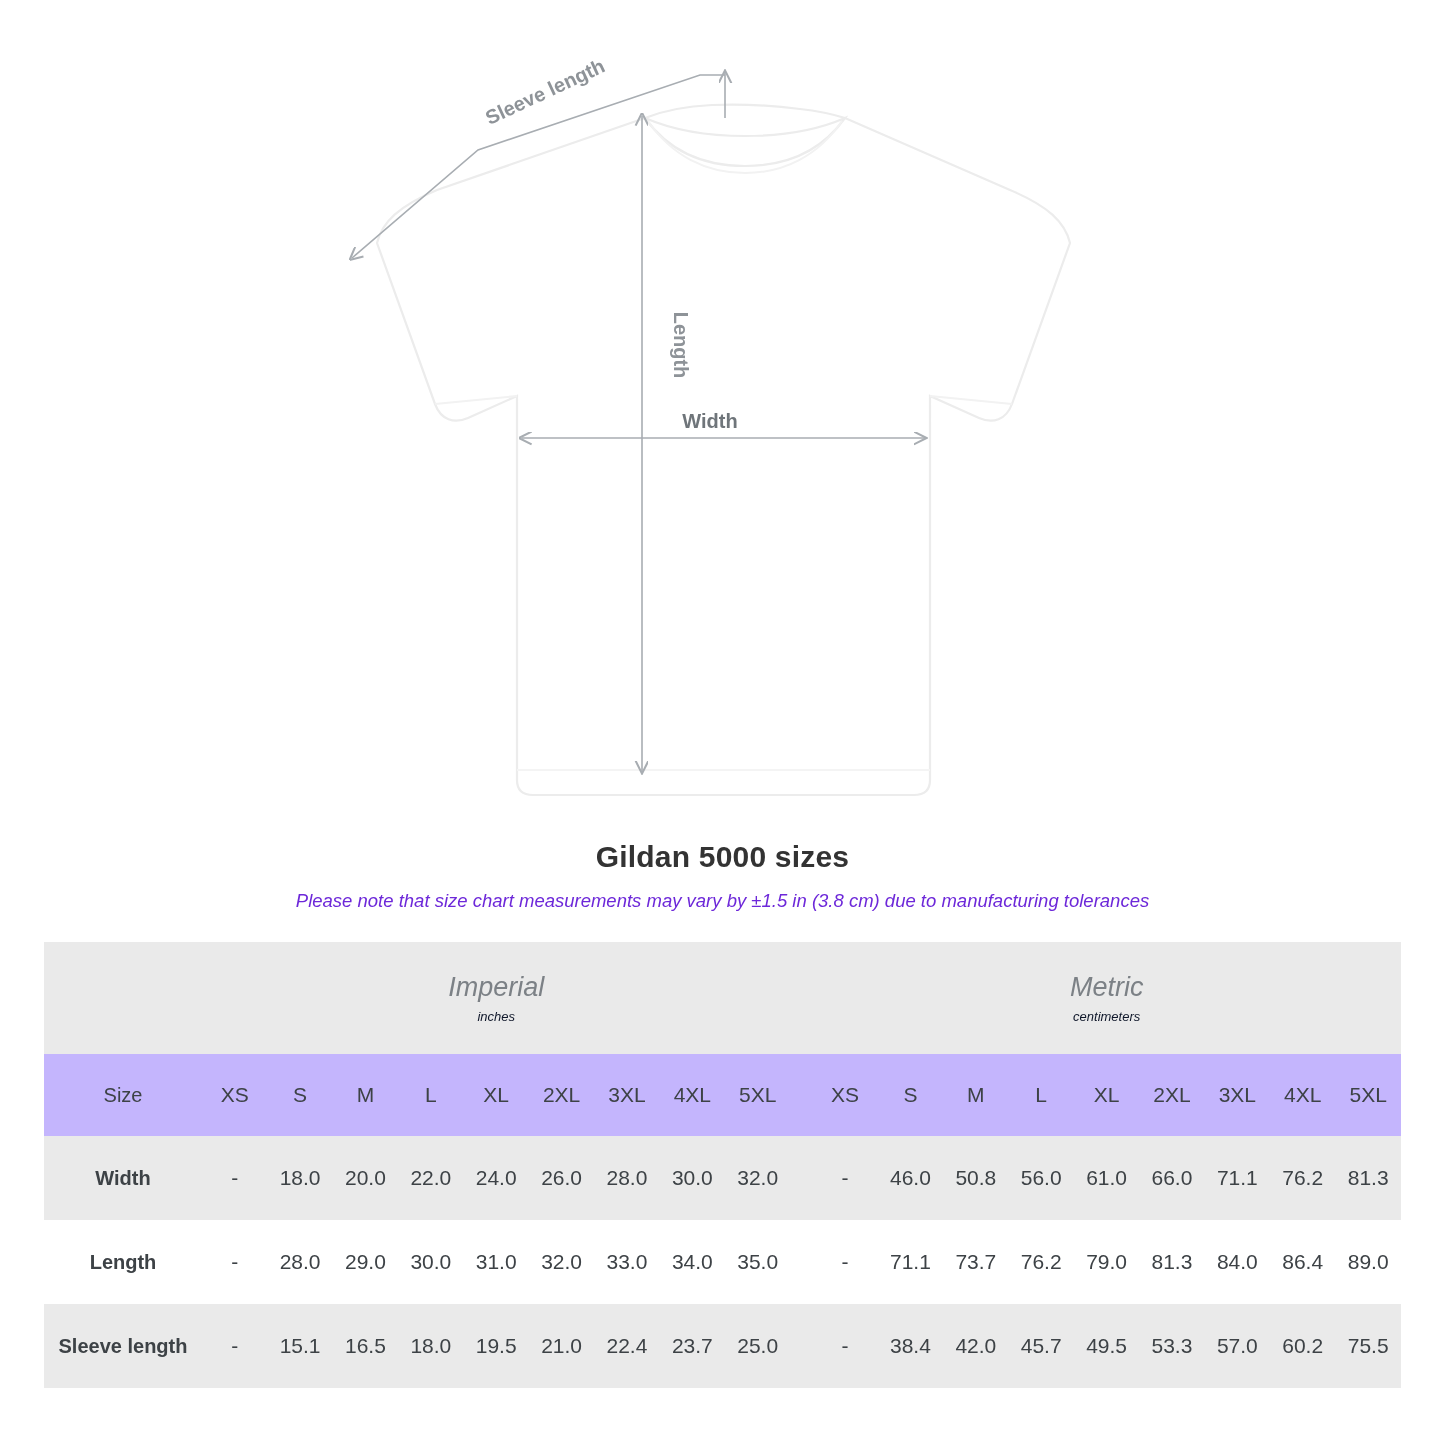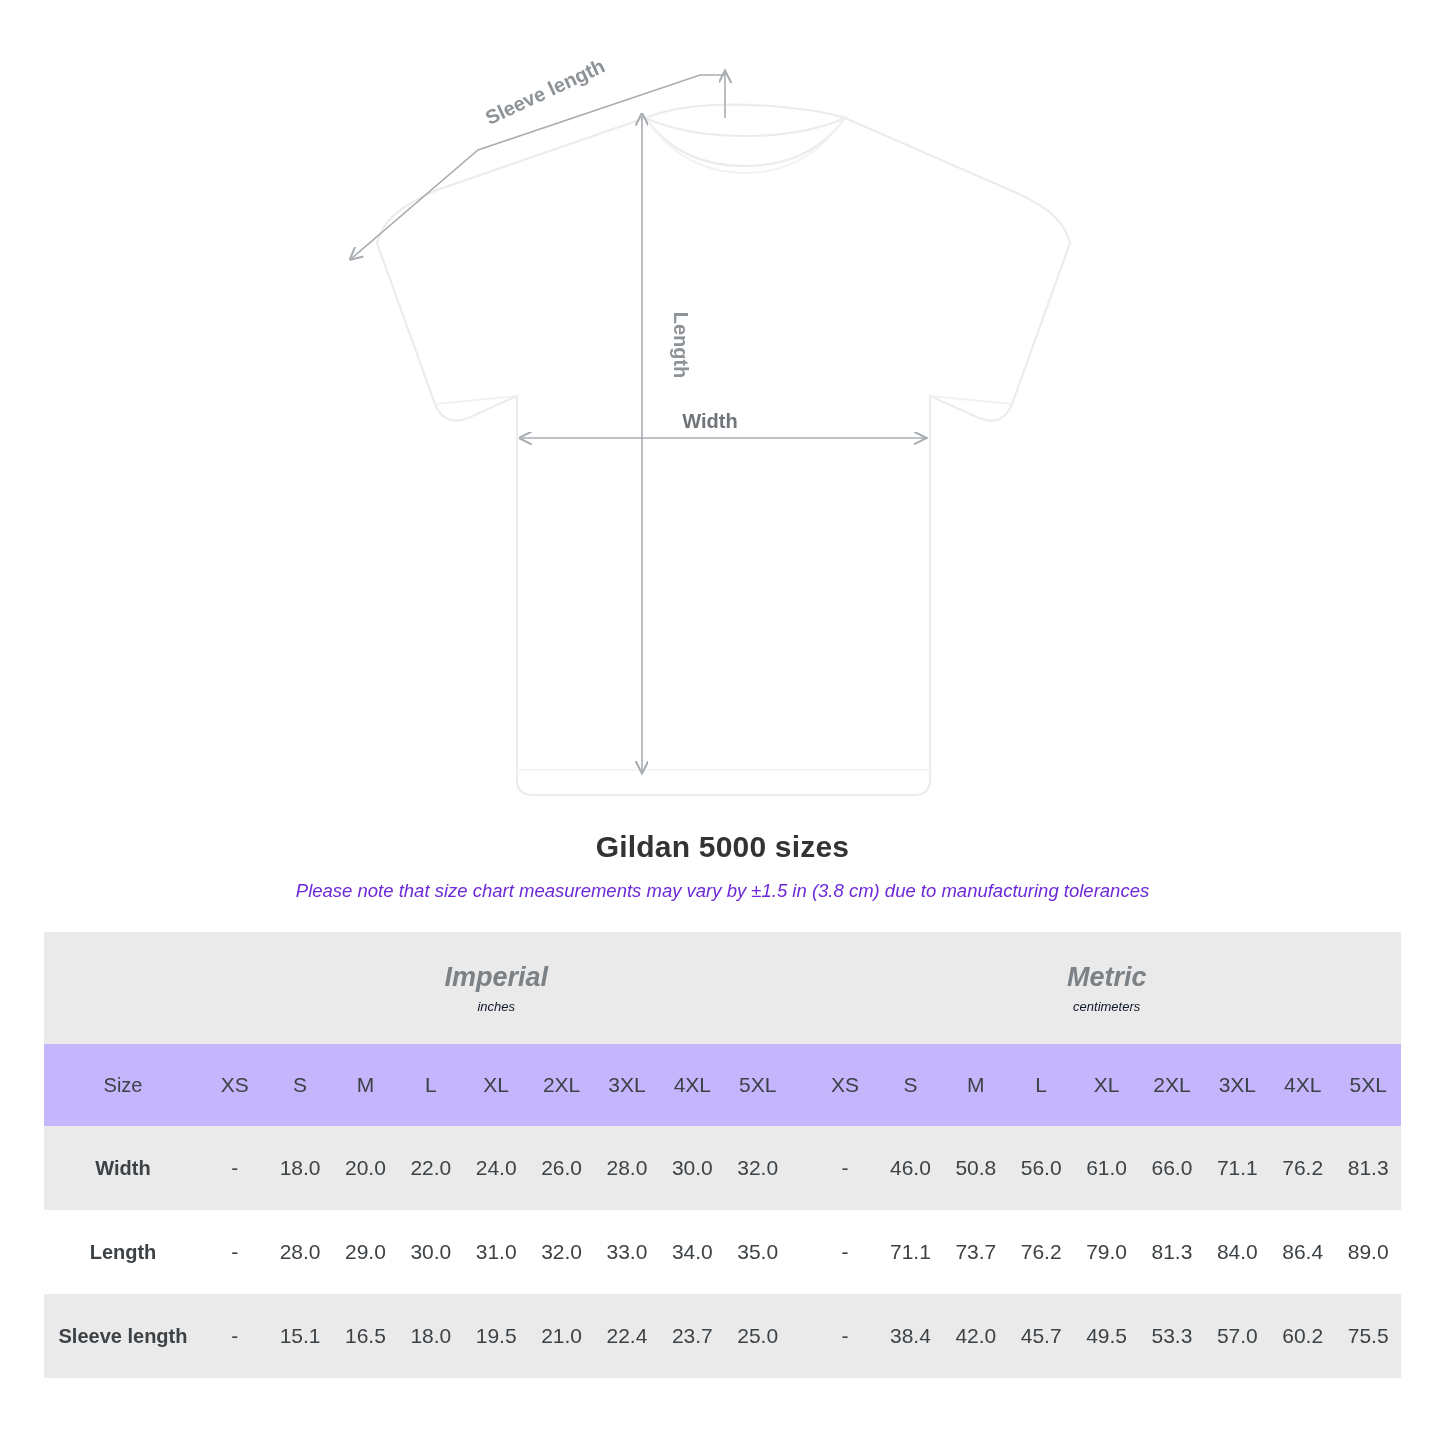--- a/index.html
+++ b/index.html
@@ -21,20 +21,21 @@
   .illustration {
     position: relative;
     width: 1445px;
     height: 830px;
   }
   .illustration svg { display: block; }
 
   
   .title-block {
     text-align: center;
+    margin-top: 10px;
   }
   .chart-title {
     font-size: 30px;
     font-weight: bold;
     color: #333333;
     letter-spacing: 0.2px;
   }
   .chart-note {
     font-size: 18.5px;
     font-style: italic;
@@ -56,21 +57,21 @@
     vertical-align: middle;
     font-weight: normal;
   }
   .unit-header td {
     height: 112px;
     background: #eaeaea;
   }
   .unit-title {
     font-size: 27px;
     font-style: italic;
-    font-weight: bold;
+    font-weight: normal;
     color: #7c8186;
     line-height: 1.15;
   }
   .unit-sub {
     font-size: 13px;
     font-style: italic;
     color: #0f172a;
     margin-top: 6px;
   }
   .size-row td {

